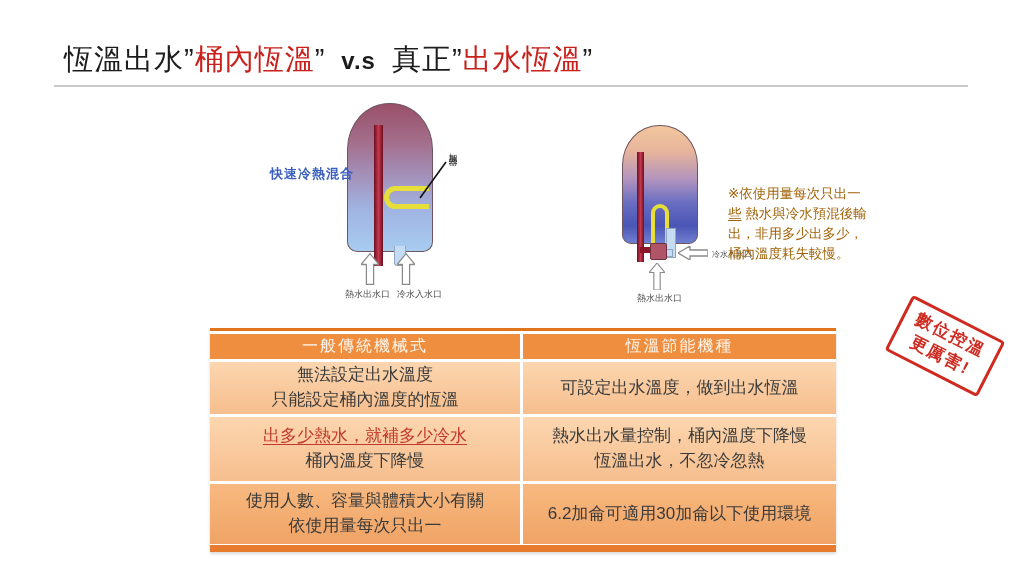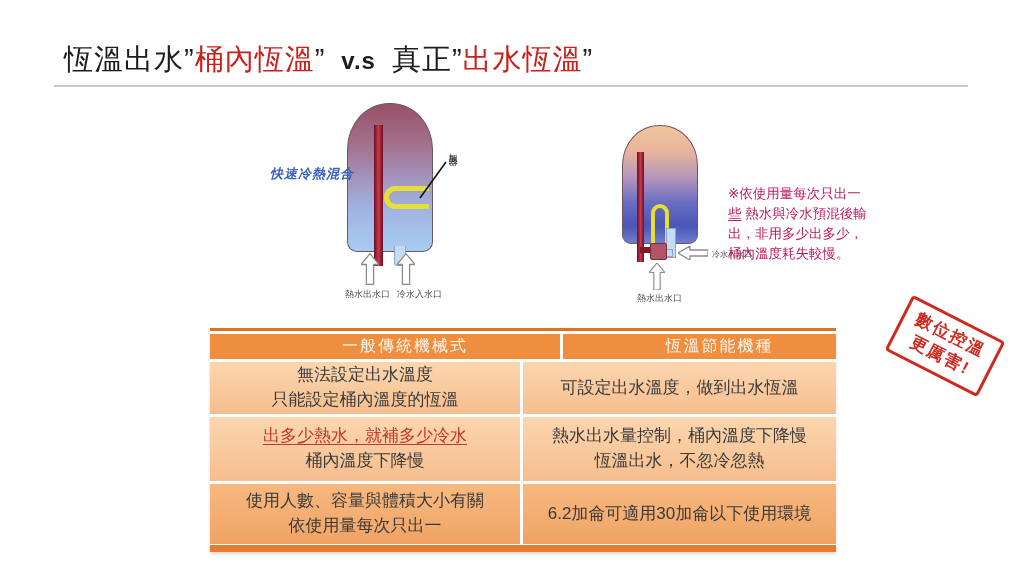--- a/index.html
+++ b/index.html
@@ -16,51 +16,51 @@
   
   .tank{position:absolute;border:1px solid #6f5560;}
   #tank-left{
     left:347px;top:103px;width:84px;height:147px;
     border-radius:42px 42px 10px 10px / 46px 46px 10px 10px;
     background:linear-gradient(180deg,#9a5068 0%,#a4718f 28%,#a393bc 50%,#a0b4e2 72%,#a8ccf0 100%);
   }
   #tank-left-stub{position:absolute;left:394px;top:246px;width:10px;height:19px;background:#c3dcf4;border:1px solid #93a8be;border-top:none;border-radius:0 0 3px 3px;}
   #pipe-left{position:absolute;left:374px;top:125px;width:9px;height:141px;background:linear-gradient(90deg,#6e0d1f,#c23a50 50%,#6e0d1f);}
   #coil-left{position:absolute;left:384px;top:186px;width:40px;height:13px;border:5px solid #e6df3a;border-right:none;border-radius:14px 0 0 14px;}
-  #mix-label{position:absolute;left:270px;top:165px;font-size:13px;font-weight:bold;color:#3a5fbf;letter-spacing:1px;font-style:italic;}
+  #mix-label{position:absolute;left:270px;top:165px;font-size:13px;font-weight:bold;color:#3a5fbf;letter-spacing:1px;}
   #heater-label{position:absolute;left:446px;top:146px;font-size:9px;color:#333;writing-mode:vertical-rl;letter-spacing:2px;}
   #heater-line{position:absolute;left:419px;top:161px;}
   .tiny-label{position:absolute;font-size:9px;color:#4a4a4a;white-space:nowrap;}
   .arrow{position:absolute;}
 
   
   #tank-right{
     left:622px;top:125px;width:74px;height:117px;
     border-radius:37px 37px 9px 9px / 40px 40px 9px 9px;
     background:linear-gradient(180deg,#f2c69e 0%,#e7b49b 22%,#b394bd 45%,#6b6fc2 65%,#4a55b5 85%,#6f7fd0 100%);
   }
   #pipe-right{position:absolute;left:637px;top:152px;width:7px;height:110px;background:linear-gradient(90deg,#6e0d1f,#c23a50 50%,#6e0d1f);}
   #pipe-right-branch{position:absolute;left:640px;top:247px;width:14px;height:6px;background:#8c1428;}
   #coil-right{position:absolute;left:651px;top:204px;width:10px;height:36px;border:4px solid #e6df3a;border-bottom:none;border-radius:9px 9px 0 0;}
   #valve-right{position:absolute;left:650px;top:243px;width:15px;height:15px;background:#b05568;border:1px solid #70303d;border-radius:2px;}
   #bluepipe-v{position:absolute;left:666px;top:228px;width:8px;height:28px;background:#c6dcf5;border:1px solid #8fa6bd;}
   #bluepipe-h{position:absolute;left:662px;top:249px;width:10px;height:6px;background:#c6dcf5;border:1px solid #8fa6bd;border-left:none;}
 
   
-  #note{position:absolute;left:728px;top:184px;width:196px;font-size:13.5px;line-height:20px;color:#be185d;}
+  #note{position:absolute;left:728px;top:184px;width:196px;font-size:13.5px;line-height:20px;color:#a16207;}
   #note .u{text-decoration:underline;text-underline-offset:2px;}
 
   
   #compare-table{position:absolute;left:210px;top:328px;width:626px;background:#ffffff;box-shadow:0 2px 3px rgba(0,0,0,0.15);}
   .t-topstrip{height:3px;background:#e0741c;}
   .t-row{display:flex;gap:3px;margin-top:3px;}
   .t-row:first-of-type{margin-top:0;}
   .t-cell{flex:1;display:flex;flex-direction:column;justify-content:center;align-items:center;text-align:center;}
   .t-cell.left{flex:0 0 310px;}
-  .t-head{height:25px;background:#ef8e3e;color:#fdf6ee;font-size:16px;letter-spacing:2px;padding-left:40px;}
+  .t-head{height:25px;background:#ef8e3e;color:#fdf6ee;font-size:16px;letter-spacing:2px;}
   .t-body{min-height:52px;background:linear-gradient(180deg,#fcd6af,#f6be8e);color:#3a3a3a;font-size:17px;line-height:1.45;}
   .row-1 .t-body{min-height:64px;}
   .row-2 .t-body{min-height:60px;background:linear-gradient(180deg,#f7b980,#f0a365);}
   .t-bottomstrip{height:7px;background:#e87c2e;margin-top:1px;}
   .red-u{color:#c0392b;text-decoration:underline;text-underline-offset:3px;}
 
   
   #stamp{
     position:absolute;left:893px;top:315px;width:98px;height:56px;
     border:3px solid #cf2a20;border-radius:4px;

